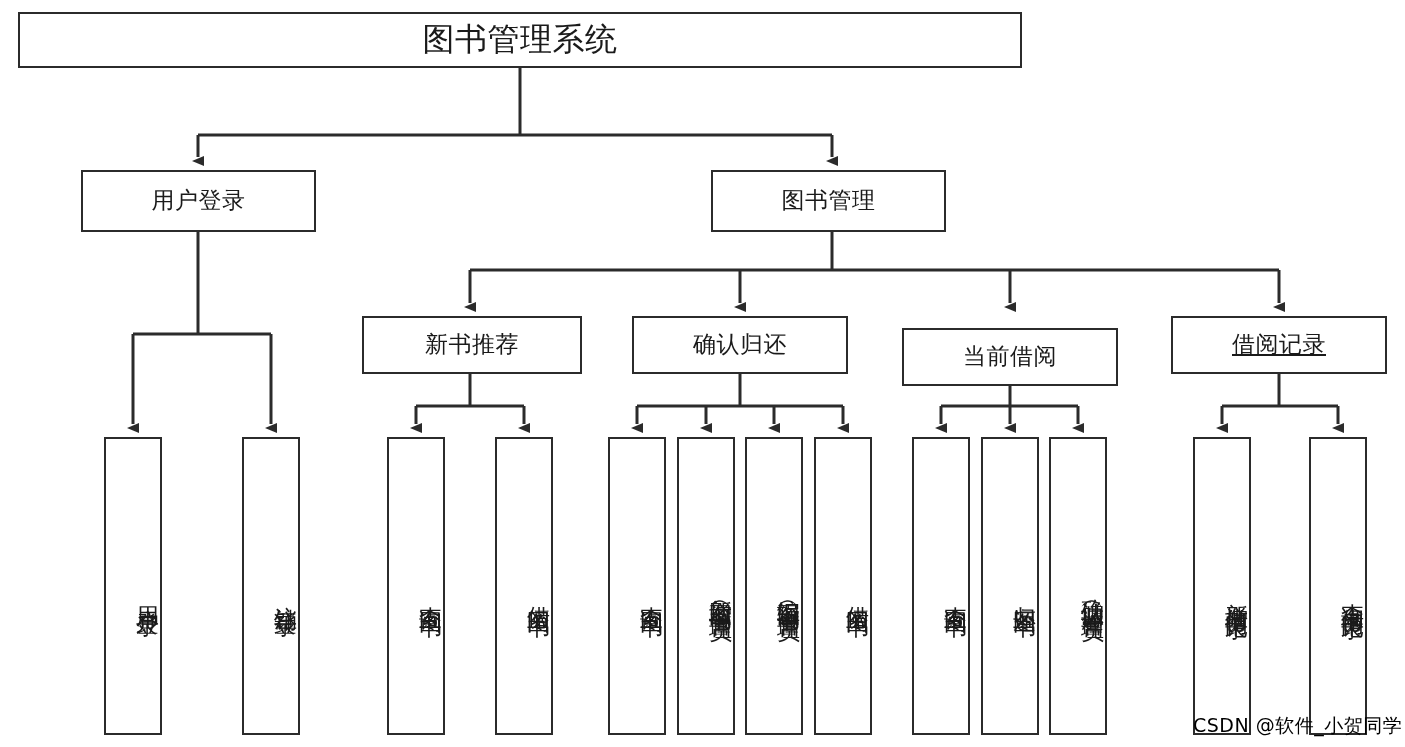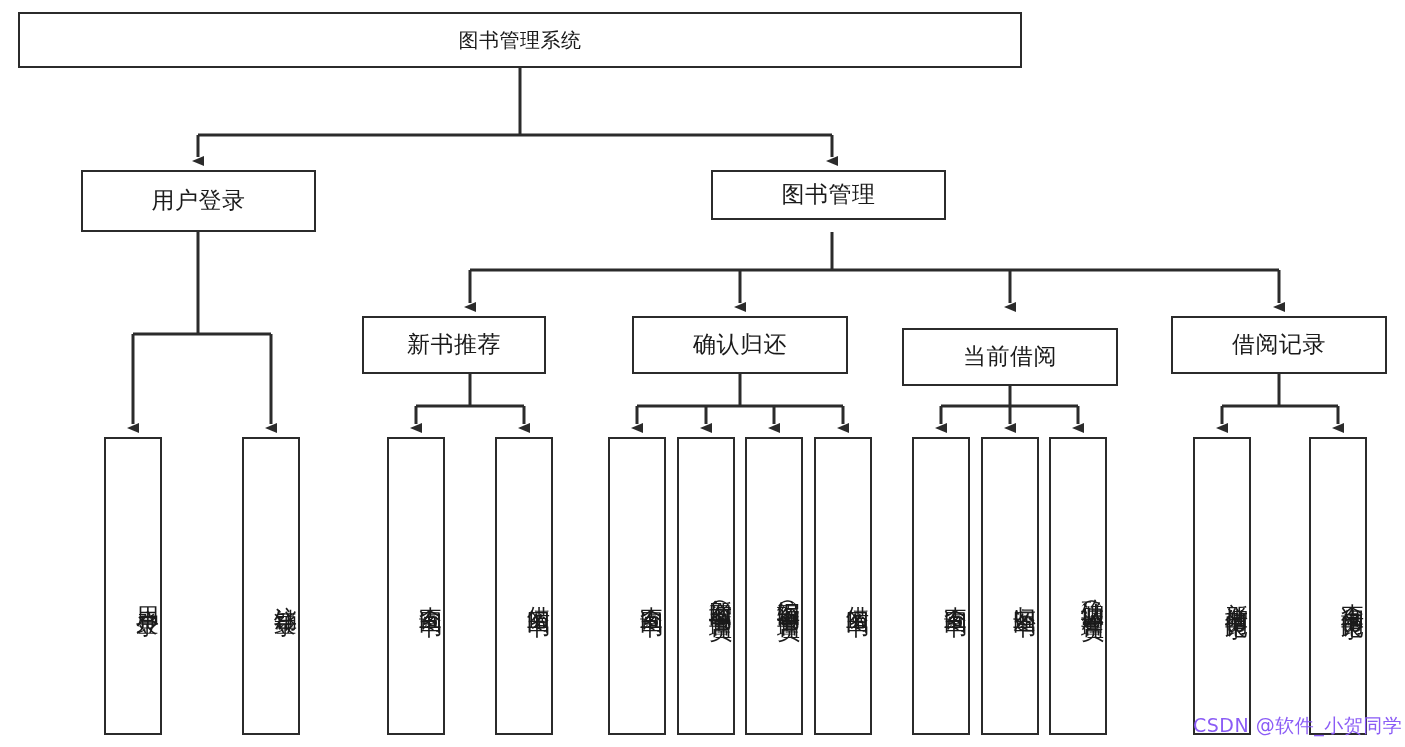--- a/index.html
+++ b/index.html
@@ -34,21 +34,21 @@
     align-items: center;
     justify-content: center;
     color: #1a1a1a;
     line-height: 1.12;
   }
   .node.horiz {
     font-size: 23px;
     letter-spacing: 0.5px;
   }
   .node.root {
-    font-size: 20px;
+    font-size: 32px;
   }
   .node.vert {
     writing-mode: vertical-rl;
     text-orientation: upright;
     font-size: 23px;
     letter-spacing: 3px;
     align-items: flex-start;
     justify-content: center;
     padding-top: 16px;
   }
@@ -59,21 +59,21 @@
     text-align: left;
   }
   .node.vert.tall .vtext {
     padding-top: 0;
   }
   .watermark {
     position: absolute;
     left: 1193px;
     top: 713px;
     font-size: 19px;
-    color: #8b5cf6;
+    color: #000000;
     white-space: nowrap;
     letter-spacing: 0.5px;
   }
 </style>
 </head>
 <body>
 
 <div id="canvas">
 
   <svg id="wires" viewBox="0 0 1405 747">
@@ -126,34 +126,34 @@
     </g>
   </svg>
 
   <div class="node root horiz" style="left:18px; top:12px; width:1004px; height:56px;">
     <span>图书管理系统</span>
   </div>
 
   <div class="node horiz" style="left:81px; top:170px; width:235px; height:62px;">
     <span>用户登录</span>
   </div>
-  <div class="node horiz" style="left:711px; top:170px; width:235px; height:50px;">
+  <div class="node horiz" style="left:711px; top:170px; width:235px; height:62px;">
     <span>图书管理</span>
   </div>
 
-  <div class="node horiz" style="left:362px; top:316px; width:184px; height:58px;">
+  <div class="node horiz" style="left:362px; top:316px; width:220px; height:58px;">
     <span>新书推荐</span>
   </div>
   <div class="node horiz" style="left:632px; top:316px; width:216px; height:58px;">
     <span>确认归还</span>
   </div>
   <div class="node horiz" style="left:902px; top:328px; width:216px; height:58px;">
     <span>当前借阅</span>
   </div>
-  <div class="node horiz" style="left:1171px; top:316px; width:216px; height:58px;">
+  <div class="node horiz" style="left:1171px; top:316px; width:216px; height:58px;text-decoration:underline;">
     <span>借阅记录</span>
   </div>
 
   <div class="node vert" style="left:104px; top:437px; width:58px; height:298px;">
     <span class="vtext">用户登录</span>
   </div>
   <div class="node vert" style="left:242px; top:437px; width:58px; height:298px;">
     <span class="vtext">注销登录</span>
   </div>
 

